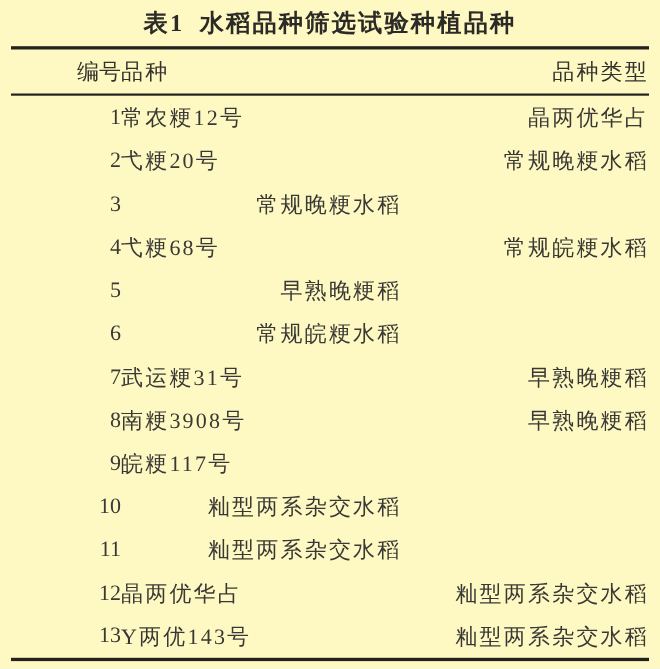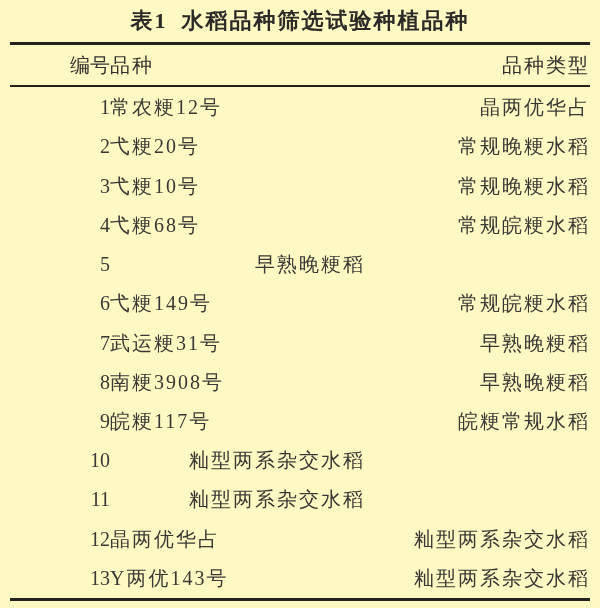--- a/index.html
+++ b/index.html
@@ -97,51 +97,48 @@
       <div class="c2">常农粳12号</div>
       <div class="c3">晶两优华占</div>
     </div>
     <div class="row">
       <div class="c1">2</div>
       <div class="c2">弋粳20号</div>
       <div class="c3">常规晚粳水稻</div>
     </div>
     <div class="row">
       <div class="c1">3</div>
-      <div class="c2">弋粳10号</div>
       <div class="c3">常规晚粳水稻</div>
     </div>
     <div class="row">
       <div class="c1">4</div>
       <div class="c2">弋粳68号</div>
       <div class="c3">常规皖粳水稻</div>
     </div>
     <div class="row">
       <div class="c1">5</div>
       <div class="c3">早熟晚粳稻</div>
     </div>
     <div class="row">
       <div class="c1">6</div>
-      <div class="c2">弋粳149号</div>
       <div class="c3">常规皖粳水稻</div>
     </div>
     <div class="row">
       <div class="c1">7</div>
       <div class="c2">武运粳31号</div>
       <div class="c3">早熟晚粳稻</div>
     </div>
     <div class="row">
       <div class="c1">8</div>
       <div class="c2">南粳3908号</div>
       <div class="c3">早熟晚粳稻</div>
     </div>
     <div class="row">
       <div class="c1">9</div>
       <div class="c2">皖粳117号</div>
-      <div class="c3">皖粳常规水稻</div>
     </div>
     <div class="row">
       <div class="c1">10</div>
       <div class="c3">籼型两系杂交水稻</div>
     </div>
     <div class="row">
       <div class="c1">11</div>
       <div class="c3">籼型两系杂交水稻</div>
     </div>
     <div class="row">

